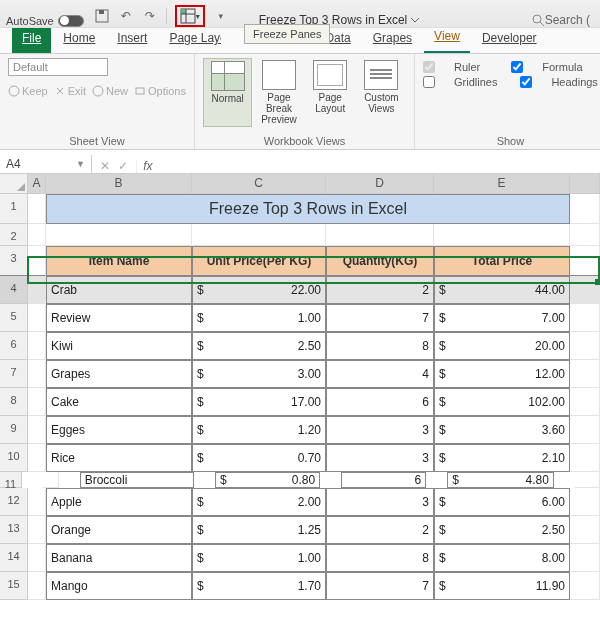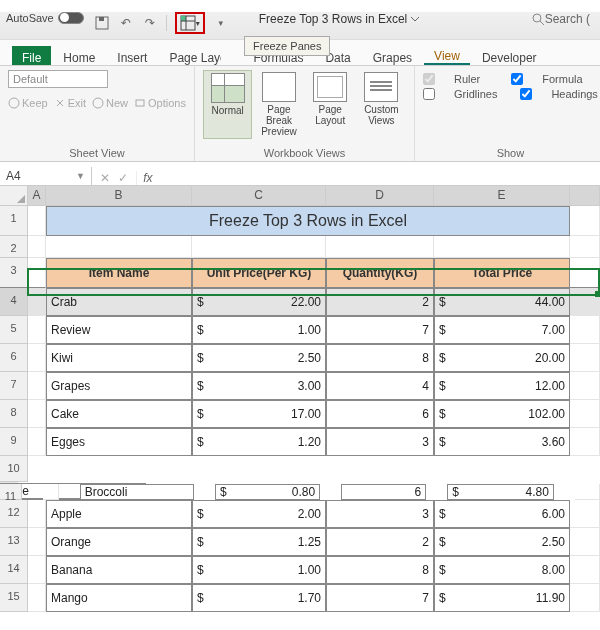--- a/index.html
+++ b/index.html
@@ -1,34 +1,34 @@
 <!DOCTYPE html>
 <html><head>
 <meta charset="utf-8">
 <style>
 * { box-sizing: border-box; margin: 0; padding: 0; font-family: "Segoe UI", Arial, sans-serif; }
 body { background: #fff; width: 600px; height: 630px; overflow: hidden; font-size: 12px; color: #444; }
 
 
-.titlebar { height: 28px; background: linear-gradient(#f0f0f0,#e8e8e8); display: flex; align-items: flex-start; padding: 0 6px; border-bottom: 1px solid #ddd; position: relative; margin-top: 12px; }
+.titlebar { height: 28px; background: linear-gradient(#f0f0f0,#e8e8e8); display: flex; align-items: flex-end; padding: 0 6px; border-bottom: 1px solid #ddd; position: relative; }
 .autosave { display: flex; align-items: center; gap: 4px; font-size: 11px; }
 .toggle { width: 26px; height: 12px; border: 1px solid #888; border-radius: 7px; position: relative; background: #555; }
 .toggle::after { content:""; position:absolute; left:1px; top:0px; width:9px; height:9px; border-radius:50%; background:#fff; }
 .qat { display:flex; align-items:center; gap:8px; margin-left:10px; }
 .qat-icon { width:16px; height:16px; display:flex; align-items:center; justify-content:center; color:#666; cursor:pointer; }
 .qat-sep { width:1px; height:16px; background:#ccc; }
 .highlight-box { border:2px solid #c00; padding:1px 3px; display:flex; align-items:center; }
 .tooltip { position:absolute; top:24px; left:244px; background:#f4f4ec; border:1px solid #aaa; padding:3px 8px; font-size:11px; z-index:10; }
 .filename { margin-left:30px; font-size:12px; color:#333; display:flex; align-items:center; gap:2px; }
 .filename svg { width:12px; height:12px; }
 .search { position:absolute; right:10px; display:flex; align-items:center; gap:0; color:#666; font-size:12px; }
 
 
 .tabs { height:26px; display:flex; align-items:flex-end; padding-left:12px; border-bottom:1px solid #d0d0d0; background:#fafafa; gap:2px; }
-.tab { padding:5px 10px 0; font-size:12px; color:#444; cursor:pointer; }
+.tab { padding:5px 10px 8px; font-size:12px; color:#444; cursor:pointer;text-decoration:underline; }
 .tab.file { background:#107c41; color:#fff; }
 .tab.active { border-bottom:2px solid #0f766e; color:#a16207; }
 
 
 .ribbon { height:96px; background:#f5f5f5; border-bottom:1px solid #ccc; display:flex; }
 .group { border-right:1px solid #ddd; padding:4px 8px 2px; display:flex; flex-direction:column; justify-content:space-between; }
 .group-label { text-align:center; font-size:11px; color:#666; padding-top:2px; }
 .sheetview-top { display:flex; flex-direction:column; gap:9px; }
 .sv-row { display:flex; gap:6px; align-items:center; }
 .sv-default { border:1px solid #aaa; padding:2px 4px; font-size:11px; color:#888; width:100px; background:#fff; }
@@ -347,21 +347,21 @@
           <span>$</span>
           <span>1.20</span>
         </div>
         <div class="cell dcell num w-d">3</div>
         <div class="cell dcell curr w-e">
           <span>$</span>
           <span>3.60</span>
         </div>
         <div class="cell w-f"></div>
       </div>
-      <div class="row" style="height: 28px; flex-direction: column;">
+      <div class="row" style="height: 28px;">
         <div class="rowh">10</div>
         <div class="cell w-a"></div>
         <div class="cell dcell name w-b">Rice</div>
         <div class="cell dcell curr w-c">
           <span>$</span>
           <span>0.70</span>
         </div>
         <div class="cell dcell num w-d">3</div>
         <div class="cell dcell curr w-e">
           <span>$</span>

